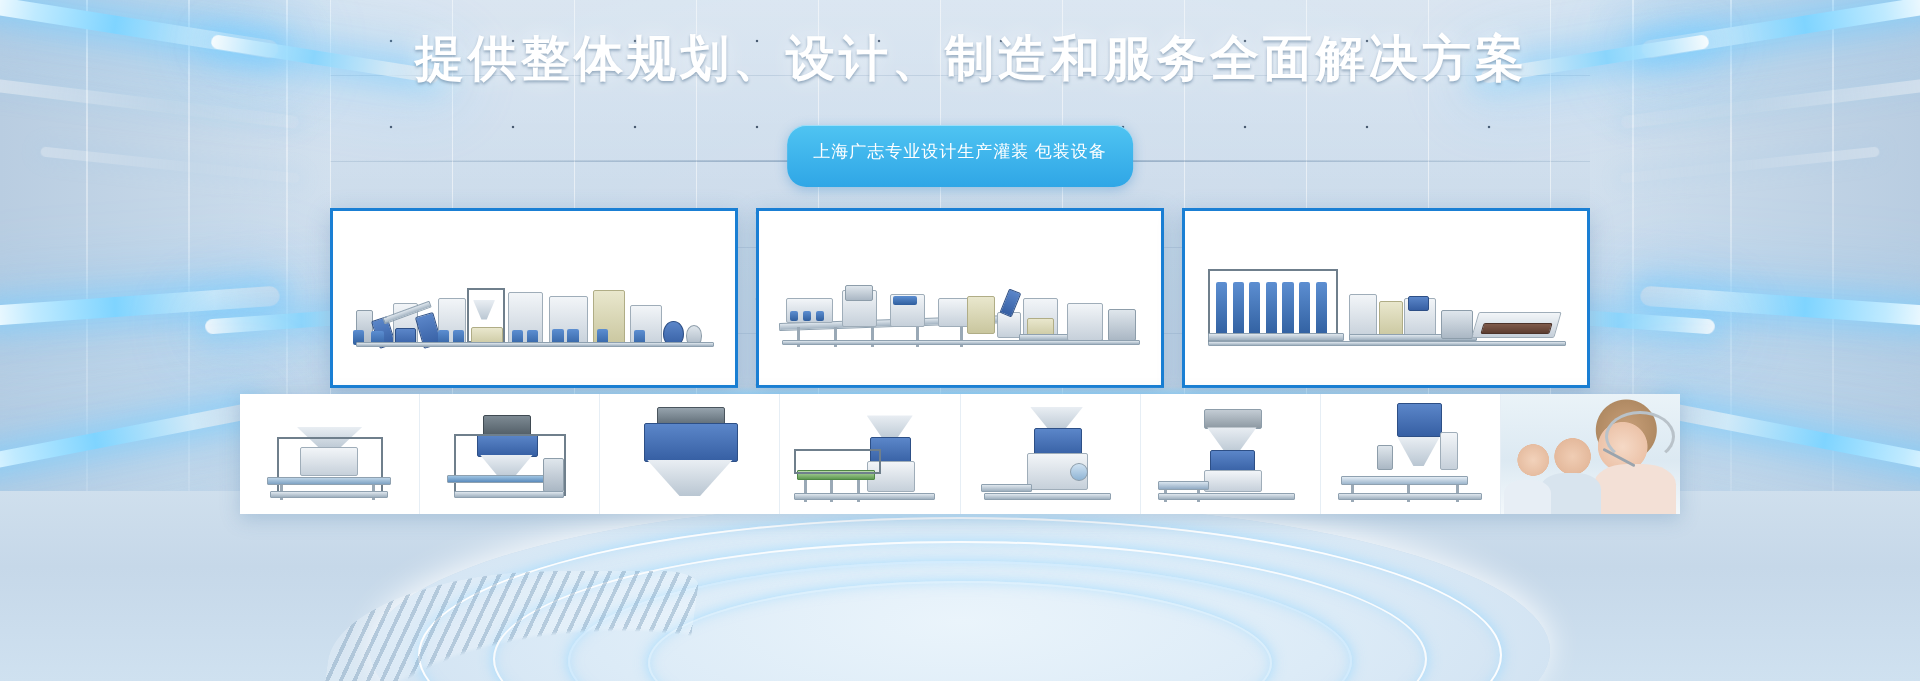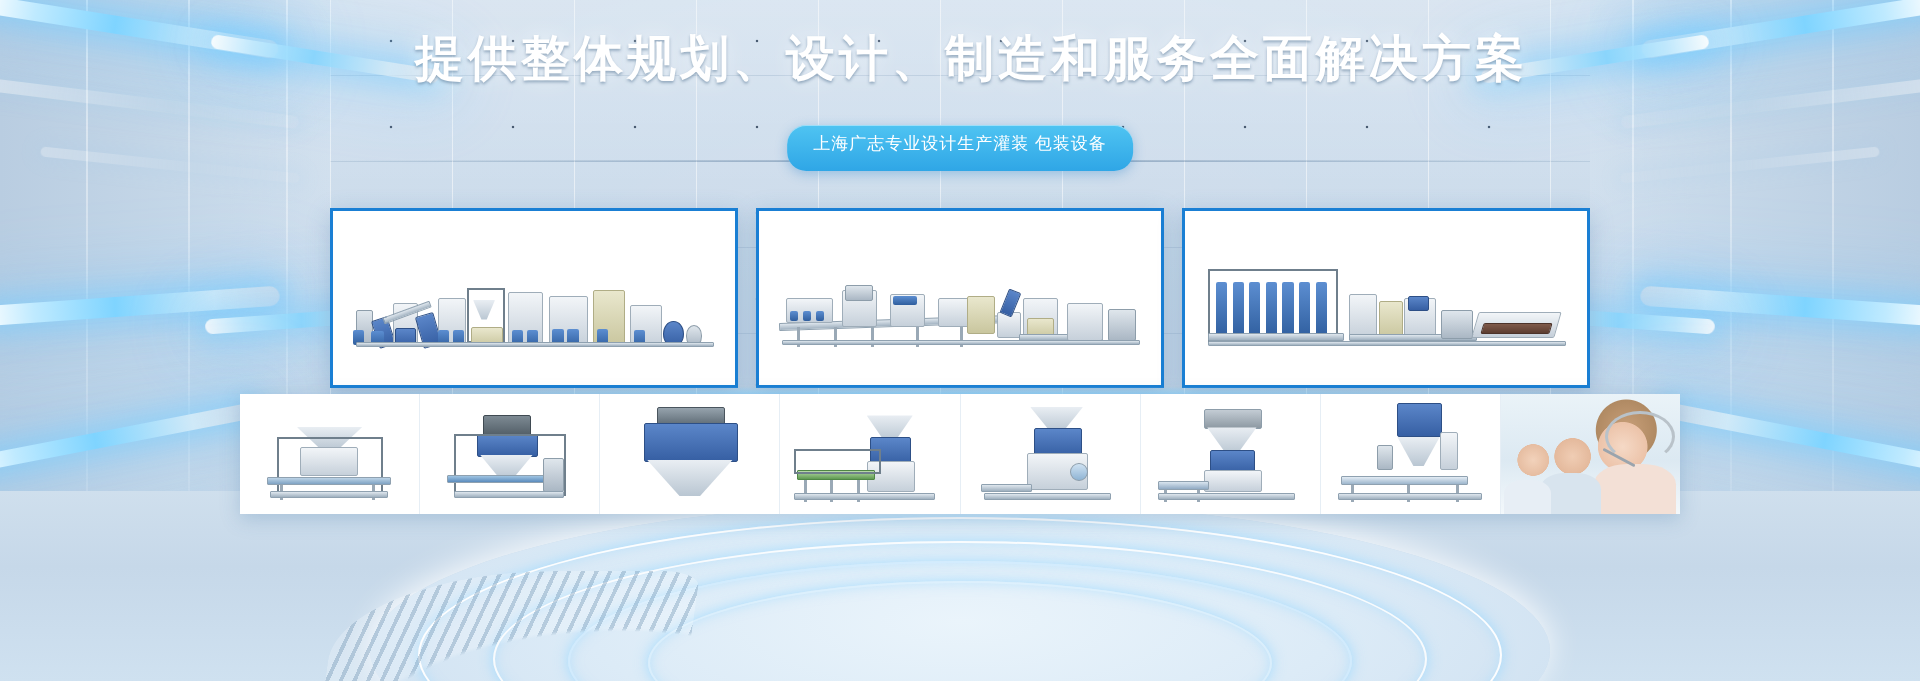--- a/index.html
+++ b/index.html
@@ -97,21 +97,21 @@
 
   
   .headline{position:absolute;left:0;right:0;top:26px;text-align:center;
     font-size:49px;font-weight:bold;letter-spacing:4px;color:#ffffff;
     text-shadow:0 2px 3px rgba(90,120,150,.55), 0 0 22px rgba(255,255,255,.5);
     white-space:nowrap;margin-left:23px;}
   .subline{position:absolute;left:0;right:0;top:88px;text-align:center;
     font-size:12.5px;letter-spacing:1.55px;color:#ffffff;opacity:.62;white-space:nowrap;
     text-shadow:0 1px 2px rgba(120,150,180,.25);}
   .pill{position:absolute;left:50%;transform:translateX(-50%);top:125px;
-    height:46px;line-height:38px;padding:0 26px;border-radius:19px;
+    height:46px;line-height:38px;padding:8px 26px;border-radius:19px;
     background:linear-gradient(180deg,#4fc4f2 0%,#2fa6e6 100%);
     color:#ffffff;font-size:17px;letter-spacing:1px;white-space:nowrap;
     box-shadow:0 3px 12px rgba(40,130,200,.35), inset 0 1px 0 rgba(255,255,255,.45);}
 
   
   .panels{position:absolute;left:330px;top:208px;width:1260px;height:180px;
     display:flex;gap:18px;}
   .panel{flex:1;background:#ffffff;border:3px solid #1a7fd4;position:relative;overflow:hidden;
     box-shadow:0 6px 22px rgba(60,110,160,.28);}
   .panel-img{position:absolute;inset:0;}

